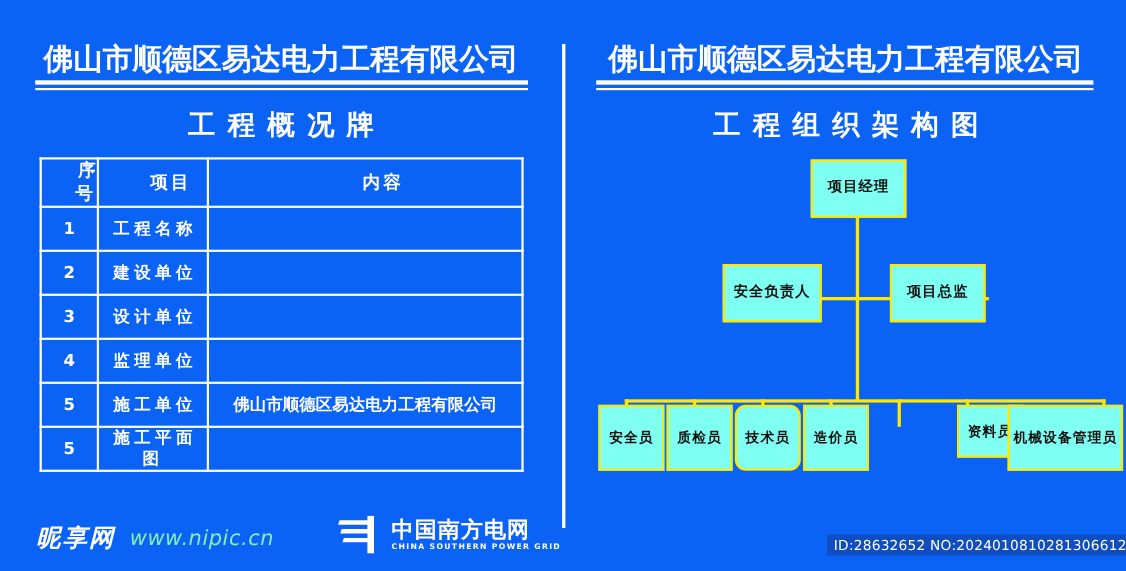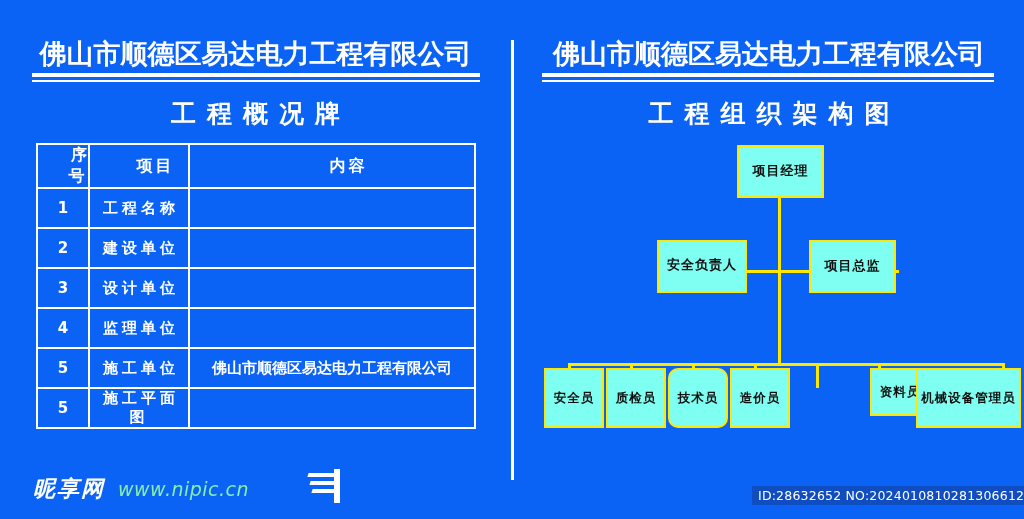--- a/index.html
+++ b/index.html
@@ -202,20 +202,24 @@
         <span class="nipic-logo">昵享网</span>
         <span class="nipic-url">www.nipic.cn</span>
       </div>
       <div class="csg csg-left">
         <span class="csg-mark">
           <i class="b1"></i>
             <i class="b2"></i>
             <i class="b3"></i>
             <i class="stem"></i>
         </span>
+        <span class="csg-text">
+          <span class="csg-cn">中国南方电网</span>
+          <span class="csg-en">CHINA SOUTHERN POWER GRID</span>
+        </span>
       </div>
     </div>
   </div>
 
   <div class="panel panel-right">
     <div class="panel-title">佛山市顺德区易达电力工程有限公司</div>
     <div class="title-rules">
       <div class="r1"></div>
         <div class="r2"></div>
     </div>

